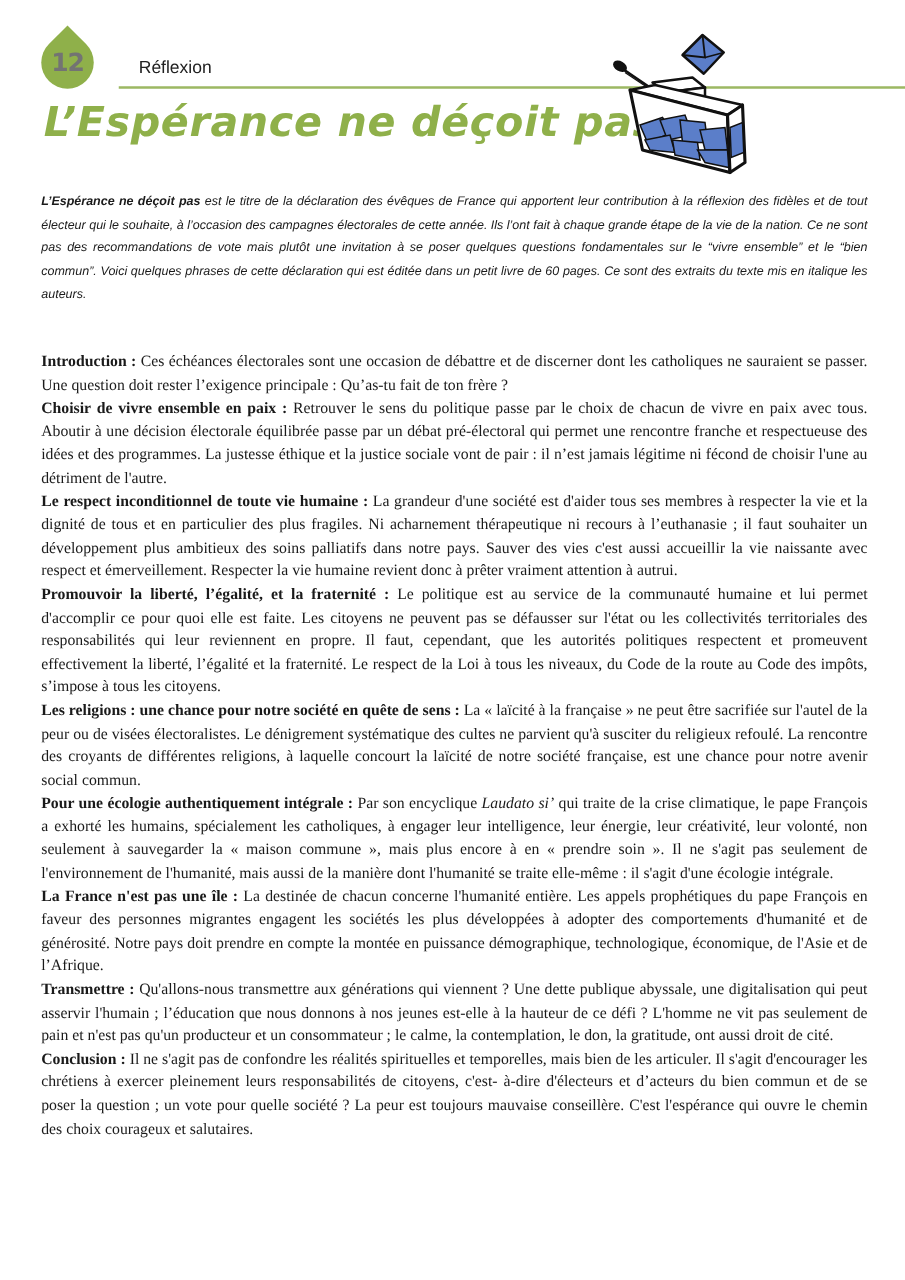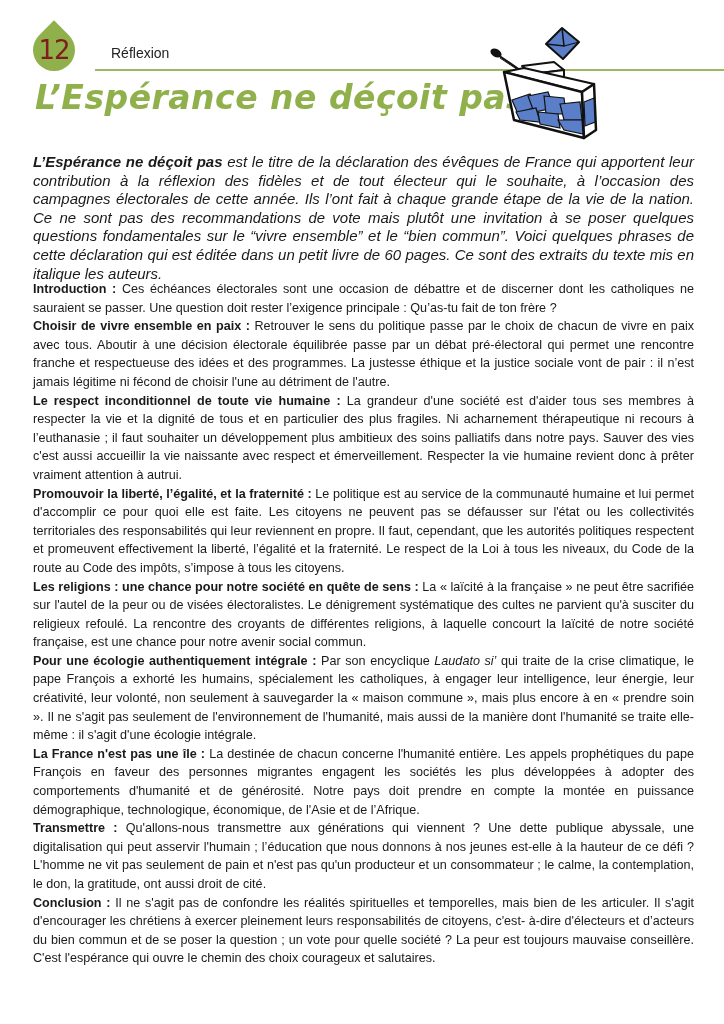--- a/index.html
+++ b/index.html
@@ -8,47 +8,47 @@
 
     .header { position: absolute; left: 0; top: 0; width: 724px; height: 130px; }
     .page-badge {
       position: absolute; left: 33px; top: 29px; width: 42px; height: 42px;
       background: #8fb04a; border-radius: 50% 0 50% 50%;
       transform: rotate(-45deg);
     }
     .page-badge-num {
       position: absolute; left: 33px; top: 29px; width: 42px; height: 42px;
       display: flex; align-items: center; justify-content: center;
-      color: #7f1d1d; font-weight: normal; font-size: 26px; letter-spacing: -1px;
+      color: #737373; font-weight: bold; font-size: 20px; letter-spacing: -1px;
       font-family: "DejaVu Sans", sans-serif;
     }
     .section-label {
       position: absolute; left: 111px; top: 45px; font-size: 14px; color: #222;
       font-family: Liberation Sans, sans-serif;
     }
     .header-rule {
       position: absolute; left: 95px; top: 69px; width: 629px; height: 1.5px; background: #9cb863;
     }
     .page-title {
       position: absolute; left: 35px; top: 78px; font-size: 33px; font-weight: bold; font-style: italic;
       color: #8fb04a; font-family: "DejaVu Sans", sans-serif; letter-spacing: 0.5px;
     }
     .ballot-illustration { position: absolute; left: 484px; top: 22px; width: 140px; height: 118px; }
 
     .intro {
       position: absolute; left: 33px; top: 153px; width: 661px;
-      font-size: 15px; line-height: 18.6px; font-style: italic; text-align: justify;
+      font-size: 10px; line-height: 18.6px; font-style: italic; text-align: justify;
       font-family: "Liberation Sans", sans-serif; color: #1a1a1a;
     }
     .intro b { font-weight: bold; }
 
     .body {
       position: absolute; left: 33px; top: 280px; width: 661px;
       font-size: 12.6px; line-height: 18.6px; text-align: justify;
-      font-family: Liberation Sans, sans-serif; color: #1a1a1a;
+      font-family: Liberation Serif, serif; color: #1a1a1a;
     }
     .body p { margin: 0; }
     .body b { font-weight: bold; }
     .body i { font-style: italic; }
   </style>
 </head>
 <body>
 
 <div class="header">
   <div class="page-badge"></div>

